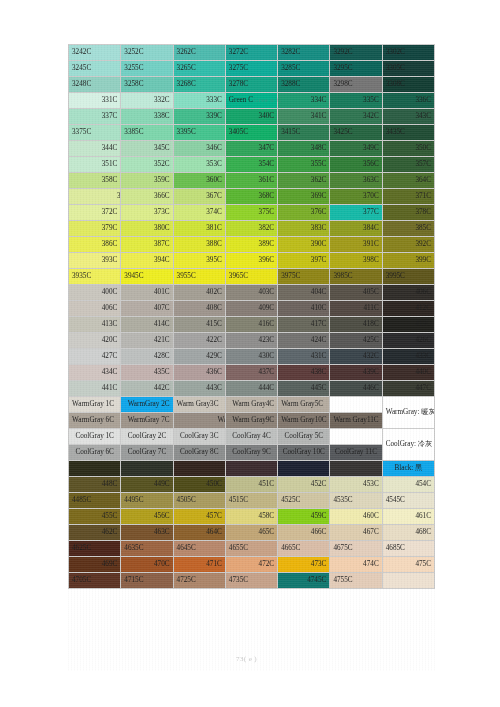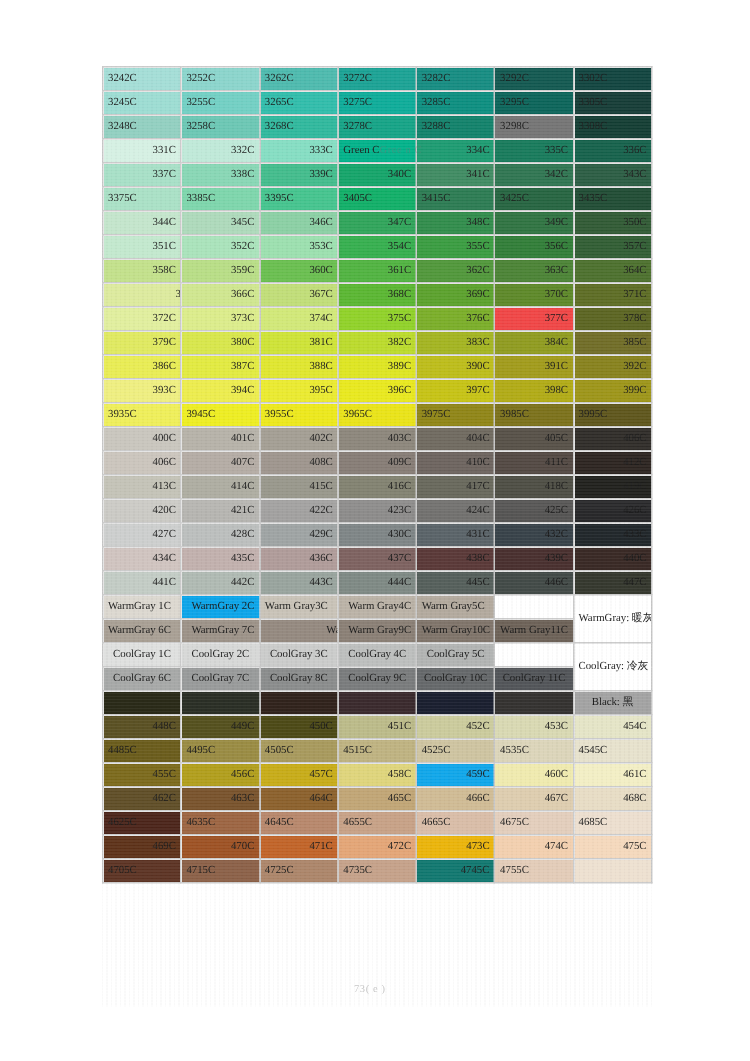--- a/index.html
+++ b/index.html
@@ -176,21 +176,21 @@
           <td class="al-r" style="background: rgb(90, 160, 43);">369C</td>
           <td class="al-r" style="background: rgb(92, 135, 39);">370C</td>
           <td class="al-r" style="background: rgb(92, 107, 35);">371C</td>
         </tr>
         <tr>
           <td class="al-r" style="background: rgb(224, 238, 157);">372C</td>
           <td class="al-r" style="background: rgb(219, 236, 138);">373C</td>
           <td class="al-r" style="background: rgb(209, 232, 119);">374C</td>
           <td class="al-r" style="background: rgb(143, 209, 39);">375C</td>
           <td class="al-r" style="background: rgb(121, 173, 39);">376C</td>
-          <td class="al-r" style="background: #ef4444;">377C</td>
+          <td class="al-r" style="background: #14b8a6;">377C</td>
           <td class="al-r" style="background: rgb(90, 99, 32);">378C</td>
         </tr>
         <tr>
           <td class="al-r" style="background: rgb(223, 233, 95);">379C</td>
           <td class="al-r" style="background: rgb(215, 230, 74);">380C</td>
           <td class="al-r" style="background: rgb(205, 226, 53);">381C</td>
           <td class="al-r" style="background: rgb(186, 218, 42);">382C</td>
           <td class="al-r" style="background: rgb(162, 179, 31);">383C</td>
           <td class="al-r" style="background: rgb(142, 154, 30);">384C</td>
           <td class="al-r" style="background: rgb(111, 107, 37);">385C</td>
@@ -319,21 +319,21 @@
           <td class="al-c gray-cell" style="background: rgb(102, 105, 107);">CoolGray 10C</td>
           <td class="al-c gray-cell" style="background: rgb(83, 86, 90);">CoolGray 11C</td>
         </tr>
         <tr>
           <td class="al-l" style="background: rgb(42, 42, 24);"></td>
           <td class="al-l" style="background: rgb(43, 47, 38);"></td>
           <td class="al-l" style="background: rgb(49, 35, 28);"></td>
           <td class="al-l" style="background: rgb(59, 43, 46);"></td>
           <td class="al-l" style="background: rgb(27, 32, 48);"></td>
           <td class="al-l" style="background: rgb(53, 51, 49);"></td>
-          <td class="al-l legend-cell" style="background: #a3a3a3; font-family: Liberation Serif, serif;">Black: 黑</td>
+          <td class="al-l legend-cell" style="background: #0ea5e9; font-family: Liberation Serif, serif;">Black: 黑</td>
         </tr>
         <tr>
           <td class="al-r" style="background: rgb(91, 81, 36);">448C</td>
           <td class="al-r" style="background: rgb(85, 81, 31);">449C</td>
           <td class="al-r" style="background: rgb(77, 74, 23);">450C</td>
           <td class="al-r" style="background: rgb(188, 187, 138);">451C</td>
           <td class="al-r" style="background: rgb(203, 203, 157);">452C</td>
           <td class="al-r" style="background: rgb(217, 217, 179);">453C</td>
           <td class="al-r" style="background: rgb(229, 229, 199);">454C</td>
         </tr>
@@ -344,21 +344,21 @@
           <td class="al-l" style="background: rgb(191, 179, 130);">4515C</td>
           <td class="al-l" style="background: rgb(206, 196, 161);">4525C</td>
           <td class="al-l" style="background: rgb(220, 213, 186);">4535C</td>
           <td class="al-l" style="background: rgb(231, 226, 205);">4545C</td>
         </tr>
         <tr>
           <td class="al-r" style="background: rgb(122, 104, 26);">455C</td>
           <td class="al-r" style="background: rgb(176, 157, 26);">456C</td>
           <td class="al-r" style="background: rgb(198, 171, 22);">457C</td>
           <td class="al-r" style="background: rgb(222, 212, 122);">458C</td>
-          <td class="al-r" style="background: #0ea5e9; padding-left: 19px;">459C</td>
+          <td class="al-r" style="background: #84cc16; padding-left: 19px;">459C</td>
           <td class="al-r" style="background: rgb(239, 234, 174);">460C</td>
           <td class="al-r" style="background: rgb(242, 238, 196);">461C</td>
         </tr>
         <tr>
           <td class="al-r" style="background: rgb(94, 76, 37);">462C</td>
           <td class="al-r" style="background: rgb(119, 81, 42);">463C</td>
           <td class="al-r" style="background: rgb(138, 95, 42);">464C</td>
           <td class="al-r" style="background: rgb(192, 164, 116);">465C</td>
           <td class="al-r" style="background: rgb(207, 186, 147);">466C</td>
           <td class="al-r" style="background: rgb(221, 204, 174);">467C</td>

